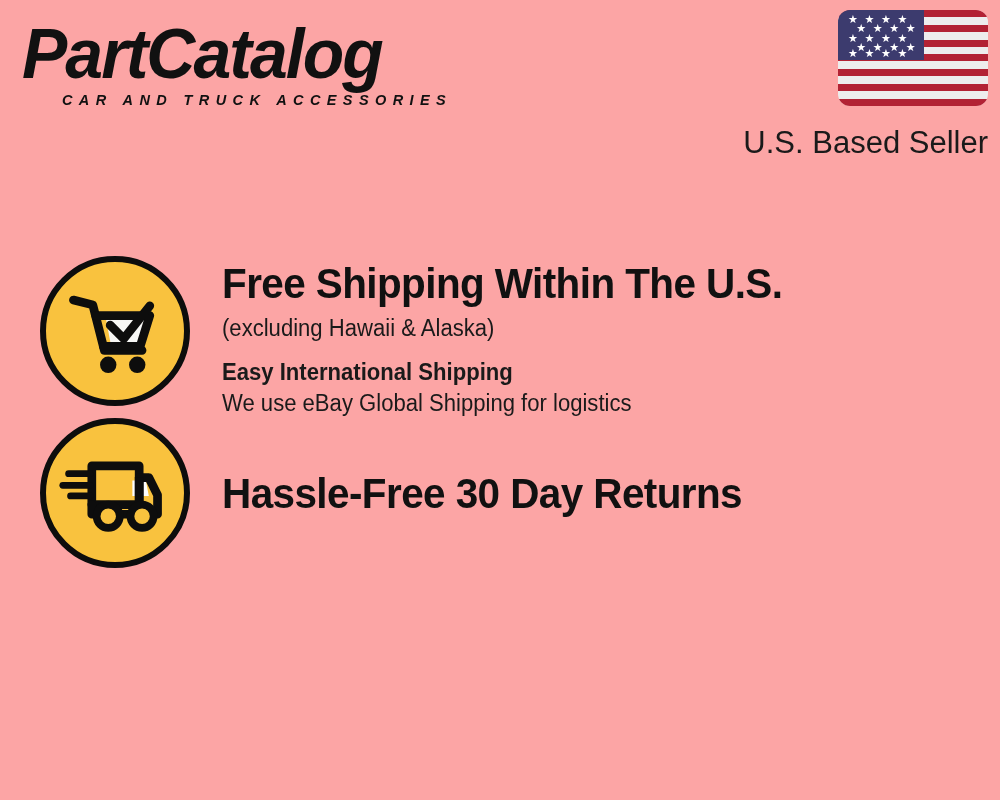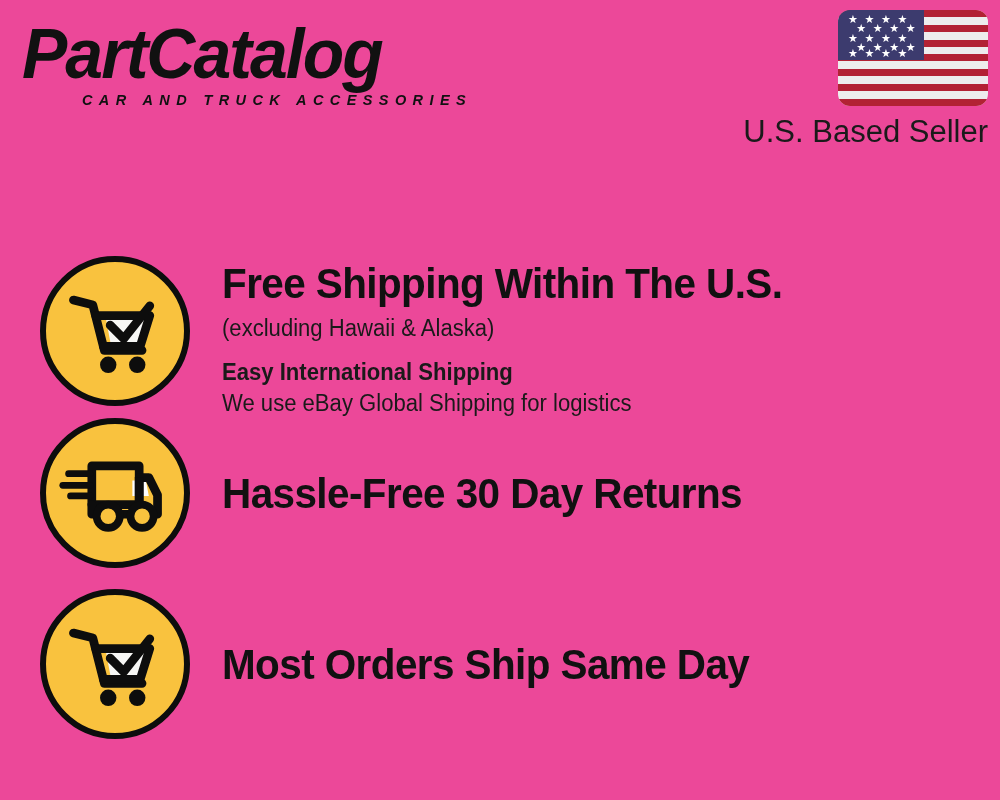--- a/index.html
+++ b/index.html
@@ -8,21 +8,21 @@
     background: #ffffff;
   }
   body {
     font-family: "Liberation Sans", sans-serif;
     -webkit-font-smoothing: antialiased;
   }
   #banner {
     position: relative;
     width: 1000px;
     height: 800px;
-    background: #ec4899;
+    background: #fca5a5;
     overflow: hidden;
   }
 
   
   .brand-logo {
     position: absolute;
     left: 22px;
     top: 18px;
     width: 470px;
     height: 100px;
@@ -42,21 +42,20 @@
   .brand-tagline {
     font-family: "Liberation Sans", sans-serif;
     font-weight: bold;
     font-style: italic;
     font-size: 14.5px;
     letter-spacing: 6.4px;
     color: #111111;
     margin-top: 2px;
     margin-left: 40px;
     white-space: nowrap;
-    text-align: center;
   }
 
   .seller-block {
     position: absolute;
     right: 12px;
     top: 10px;
     width: 300px;
     text-align: right;
   }
   .flag {
@@ -85,21 +84,21 @@
   }
   .flag .star {
     position: absolute;
     color: #ffffff;
     font-size: 11px;
     line-height: 11px;
     transform: translate(-50%, -50%);
   }
   .seller-text {
     display: block;
-    margin-top: 4px;
+    margin-top: 15px;
     font-family: "Liberation Sans", sans-serif;
     font-size: 31px;
     line-height: 36px;
     font-weight: normal;
     color: #1a1a1a;
     letter-spacing: 0px;
     white-space: nowrap;
   }
 
   
@@ -239,29 +238,14 @@
         <line x1="12" y1="40" x2="34" y2="40" stroke="#0d0d0d" stroke-width="7" stroke-linecap="round"></line>
         <line x1="6" y1="52" x2="34" y2="52" stroke="#0d0d0d" stroke-width="7" stroke-linecap="round"></line>
         <line x1="14" y1="63" x2="34" y2="63" stroke="#0d0d0d" stroke-width="7" stroke-linecap="round"></line>
       </svg>
     </div>
     <div class="feature-text">
       <div class="feature-title">Hassle-Free 30 Day Returns</div>
     </div>
   </div>
 
-  <div class="feature-row row-centered" id="row-2">
-    <div class="badge">
-      <svg width="116" height="116" viewBox="0 0 120 120" aria-hidden="true">
-        <polygon points="50,44 94,44 86,76 56,76" fill="#F7F7F5"></polygon>
-        <path d="M17 28 L37 33 L49 80 L88 80" fill="none" stroke="#0d0d0d" stroke-width="9" stroke-linecap="round" stroke-linejoin="round"></path>
-        <path d="M40 44 L96 44 L86 76 L48 76" fill="none" stroke="#0d0d0d" stroke-width="9" stroke-linecap="round" stroke-linejoin="round"></path>
-        <path d="M55 54 L69 68 L96 34" fill="none" stroke="#0d0d0d" stroke-width="9" stroke-linecap="round" stroke-linejoin="round"></path>
-        <circle cx="53" cy="95" r="8.5" fill="#0d0d0d"></circle>
-        <circle cx="83" cy="95" r="8.5" fill="#0d0d0d"></circle>
-      </svg>
-    </div>
-    <div class="feature-text">
-      <div class="feature-title">Most Orders Ship Same Day</div>
-    </div>
-  </div>
 
 </div>
 
 </body></html>

